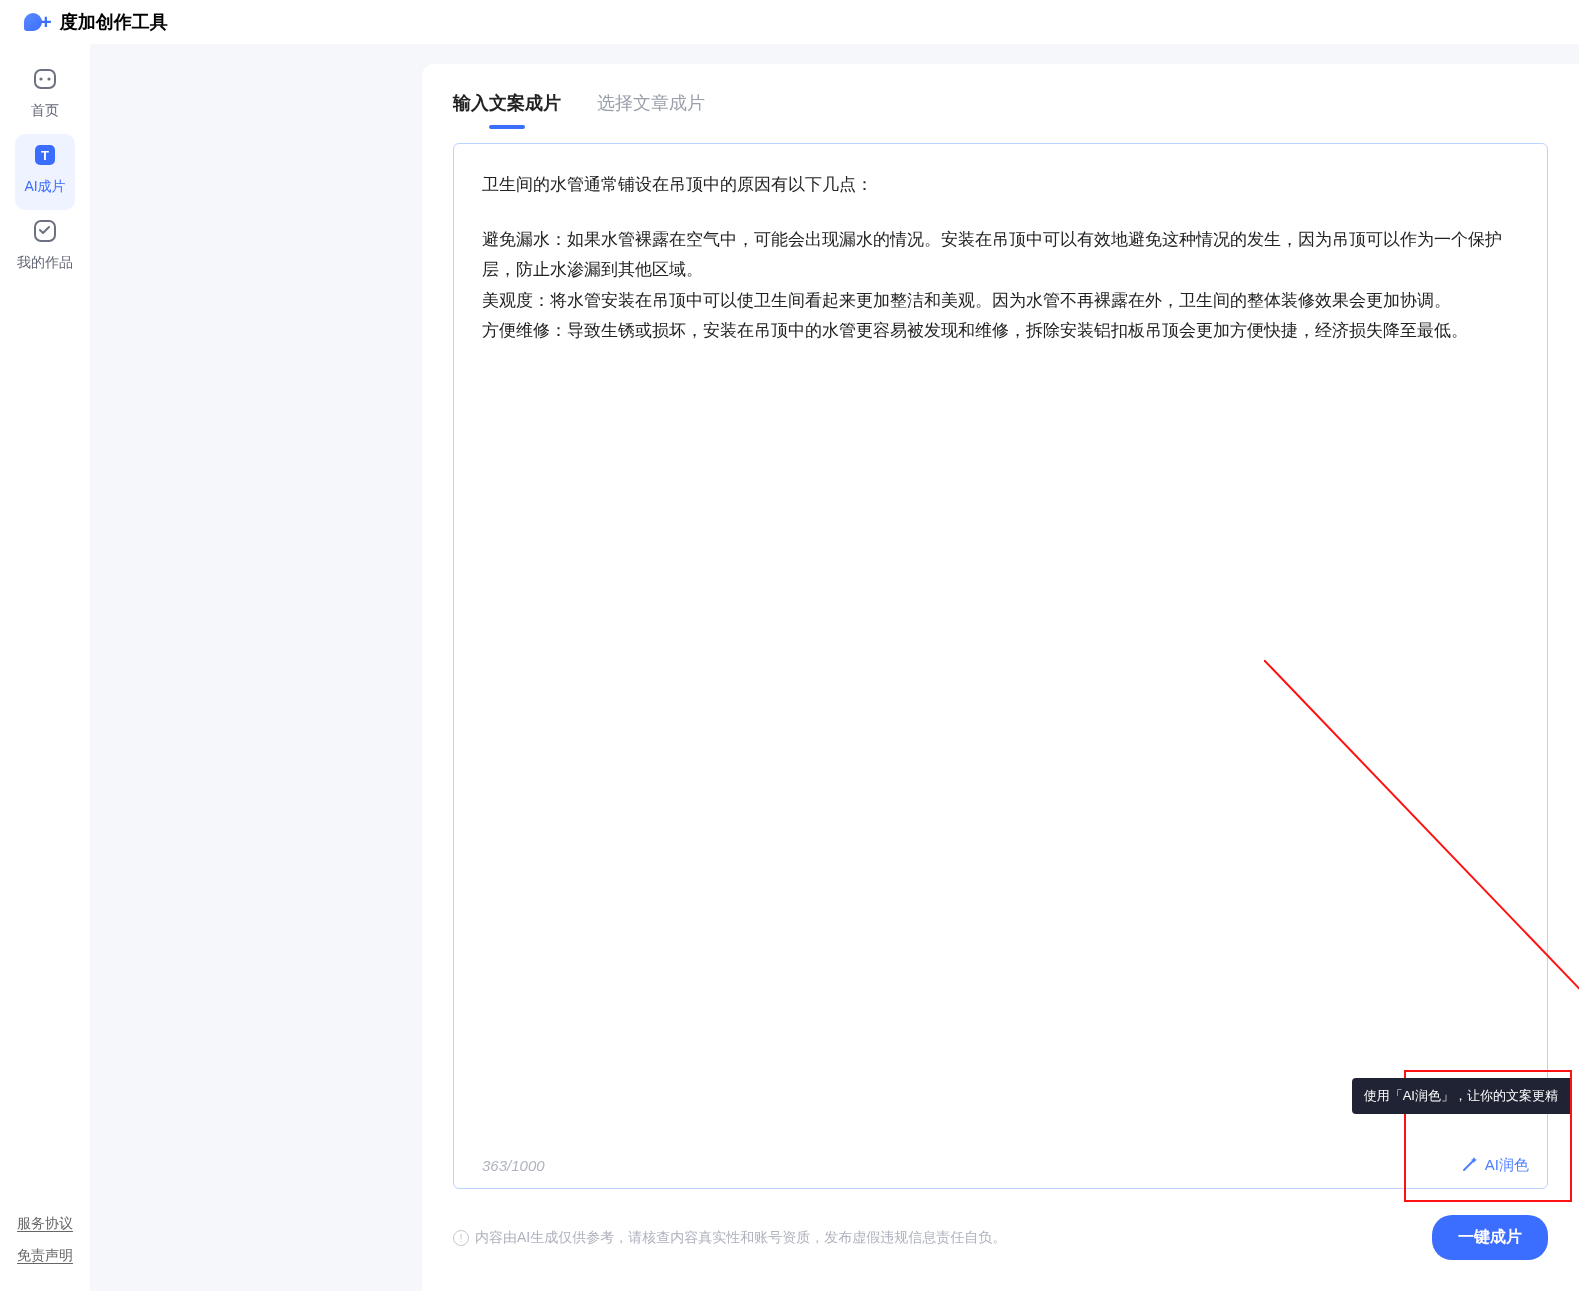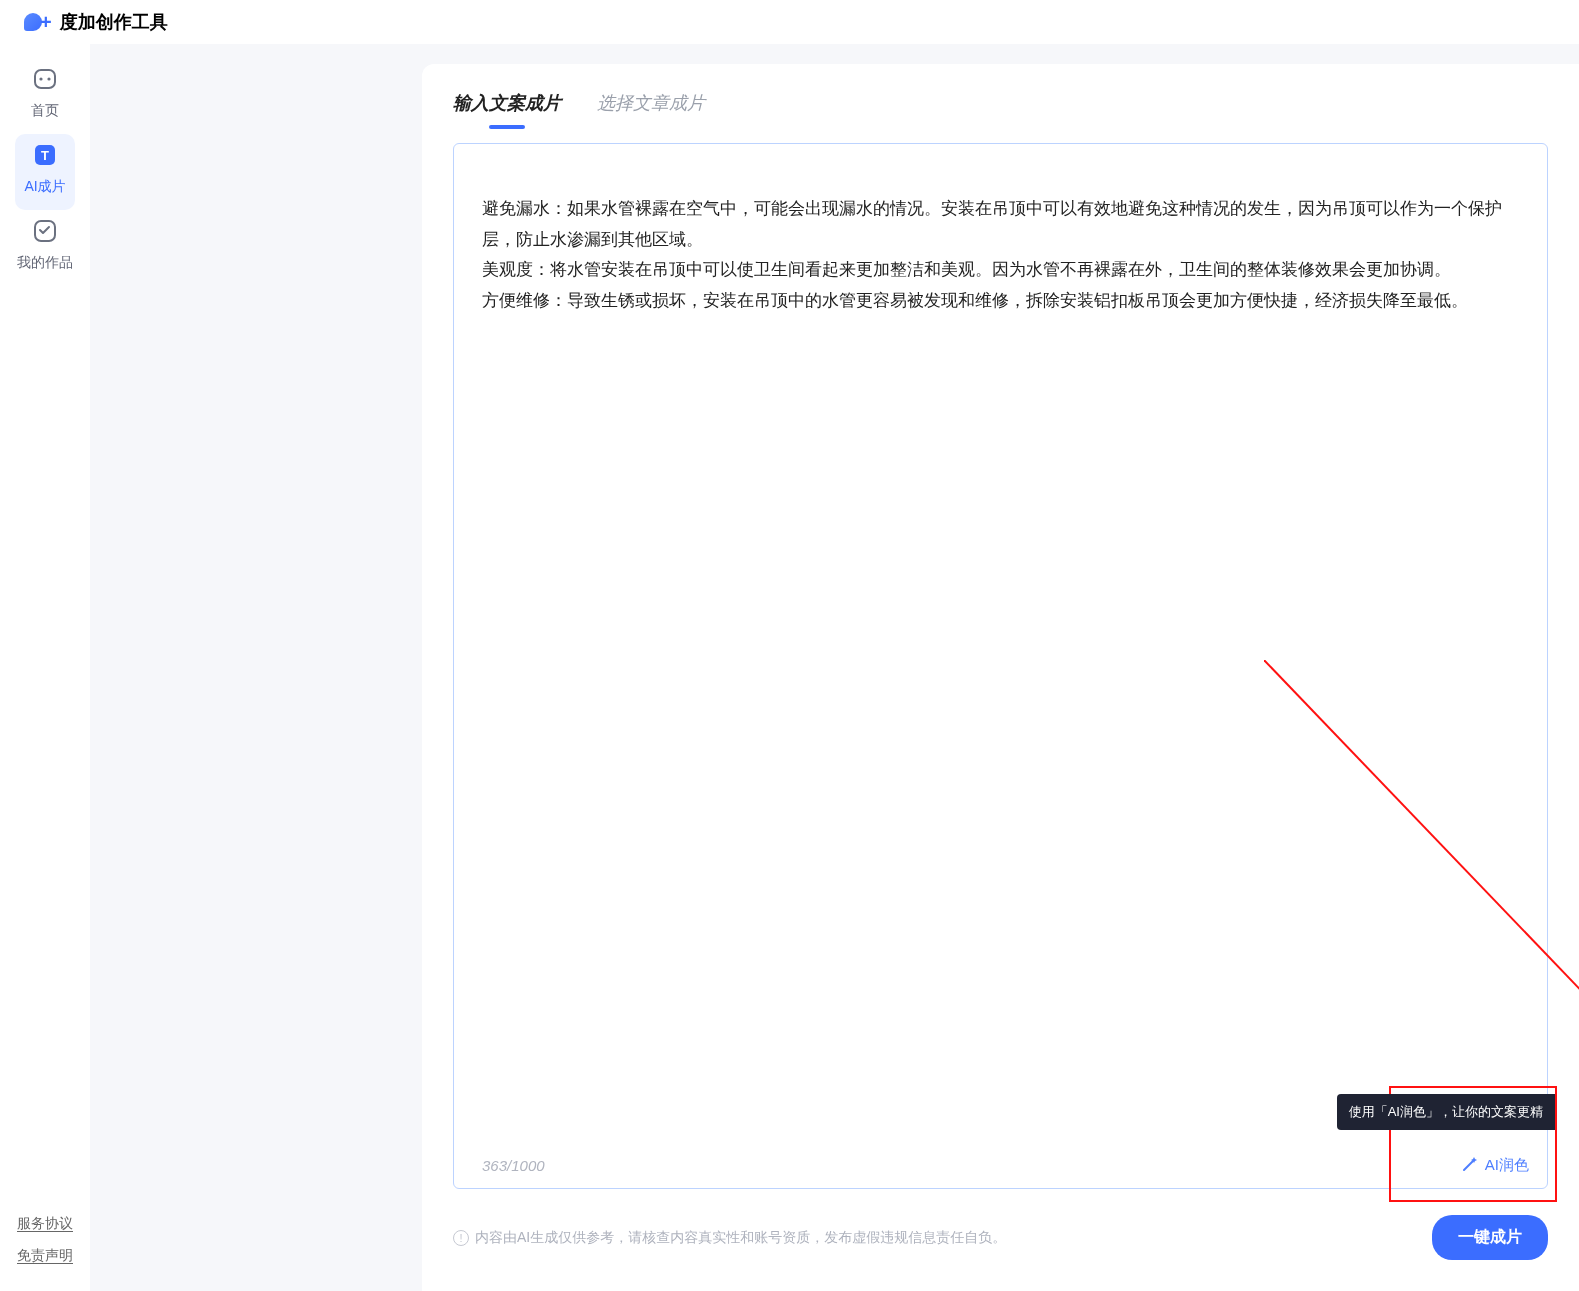--- a/index.html
+++ b/index.html
@@ -20,34 +20,34 @@
 .side-icon { margin-bottom:6px; }
 .side-label { font-size:14px; color:#626675; }
 .side-item.active .side-label { color:#3b6dff; }
 .side-bottom { position:absolute; bottom:26px; left:0; right:0; display:flex; flex-direction:column; align-items:center; }
 .side-link { font-size:14px; color:#666; text-decoration:underline; text-underline-offset:3px; margin-top:14px; cursor:pointer; }
 
 .main-wrap { flex:1; background:#f6f7fa; padding:0; display:flex; min-height:0; }
 .main-panel { flex:1; background:#f6f7fa; padding:0 0 0 0; display:flex; min-height:0; }
 .workspace { flex:1; background:#f6f7fa; display:flex; flex-direction:column; min-height:0; }
 .card { margin:20px 0 0 332px; background:#fff; border-radius:12px 0 0 0; flex:1; display:flex; flex-direction:column; min-height:0; position:relative; border:01px solid rgba(0,0,0,0); }
-.tabs { display:flex; gap:36px; padding:26px 30px 0;font-style:italic; }
+.tabs { display:flex; gap:36px; padding:26px 30px 0; }
 .tab { font-size:18px; color:#9aa0ab; cursor:pointer; padding-bottom:14px; position:relative; }
 .tab.active { color:#222; font-weight:600; }
 .tab.active::after { content:""; position:absolute; left:50%; transform:translateX(-50%); bottom:0; width:36px; height:4px; background:#3b6dff; border-radius:2px; }
 
 .editor-box { margin:14px 30px 0; border:1px solid #bcd3ff; border-radius:6px; flex:1; min-height:0; display:flex; flex-direction:column; position:relative; }
 .editor-body { flex:1; padding:26px 28px 10px; font-size:17px; line-height:1.8; color:#222; overflow:auto; }
 .editor-body p { margin-bottom:0; }
 .editor-body .blank { height:24px; }
 .counter { position:absolute; left:28px; bottom:14px; font-size:15px; color:#b0b4bf;font-style:italic; }
 .ai-polish-wrap { position:absolute; right:18px; bottom:12px; display:flex; align-items:center; gap:6px; color:#4d7eff; font-size:15px; cursor:pointer; }
 .ai-polish-wrap svg { }
 
-.annot-box { position:absolute; right:21px; bottom:88px; width:168px; height:116px; border:2px solid #ff1111; pointer-events:none;text-decoration:underline; }
+.annot-box { position:absolute; right:6px; bottom:88px; width:168px; height:132px; border:2px solid #ff1111; pointer-events:none;text-decoration:underline; }
 
 .tooltip { position:absolute; right:0; top:6px; height:36px; background:#1f2333; color:#fff; font-size:13px; padding:0 12px; display:flex; align-items:center; border-radius:4px 0 0 4px; white-space:nowrap; }
 
 .arrow-svg { position:absolute; left:841px; top:595px; pointer-events:none; }
 
 .footer { display:flex; align-items:center; padding:26px 30px 30px; gap:12px; }
 .foot-note { display:flex; align-items:center; color:#aeb2bd; font-size:14px; }
 .info-circle { width:16px; height:16px; border:1px solid #c6c9d2; border-radius:50%; display:inline-flex; align-items:center; justify-content:center; font-size:11px; color:#c6c9d2; margin-right:6px; }
 .spacer { flex:1; }
 .primary-btn { background:#3b6dff; color:#fff; border:none; font-size:16px; font-weight:600; padding:12px 26px; border-radius:20px; cursor:pointer; }
@@ -107,20 +107,21 @@
     <div class="main-panel">
       <div class="workspace">
         <div class="card">
           <div class="tabs">
             <div class="tab active">输入文案成片</div>
             <div class="tab">选择文章成片</div>
           </div>
 
           <div class="editor-box">
             <div class="editor-body">
+              <p>卫生间的水管通常铺设在吊顶中的原因有以下几点：</p>
               <div class="blank"></div>
               <p>避免漏水：如果水管裸露在空气中，可能会出现漏水的情况。安装在吊顶中可以有效地避免这种情况的发生，因为吊顶可以作为一个保护层，防止水渗漏到其他区域。</p>
               <p>美观度：将水管安装在吊顶中可以使卫生间看起来更加整洁和美观。因为水管不再裸露在外，卫生间的整体装修效果会更加协调。</p>
               <p>方便维修：导致生锈或损坏，安装在吊顶中的水管更容易被发现和维修，拆除安装铝扣板吊顶会更加方便快捷，经济损失降至最低。</p>
             </div>
 
             <div class="counter">
               <span>363</span>/<span>1000</span>
             </div>
 

